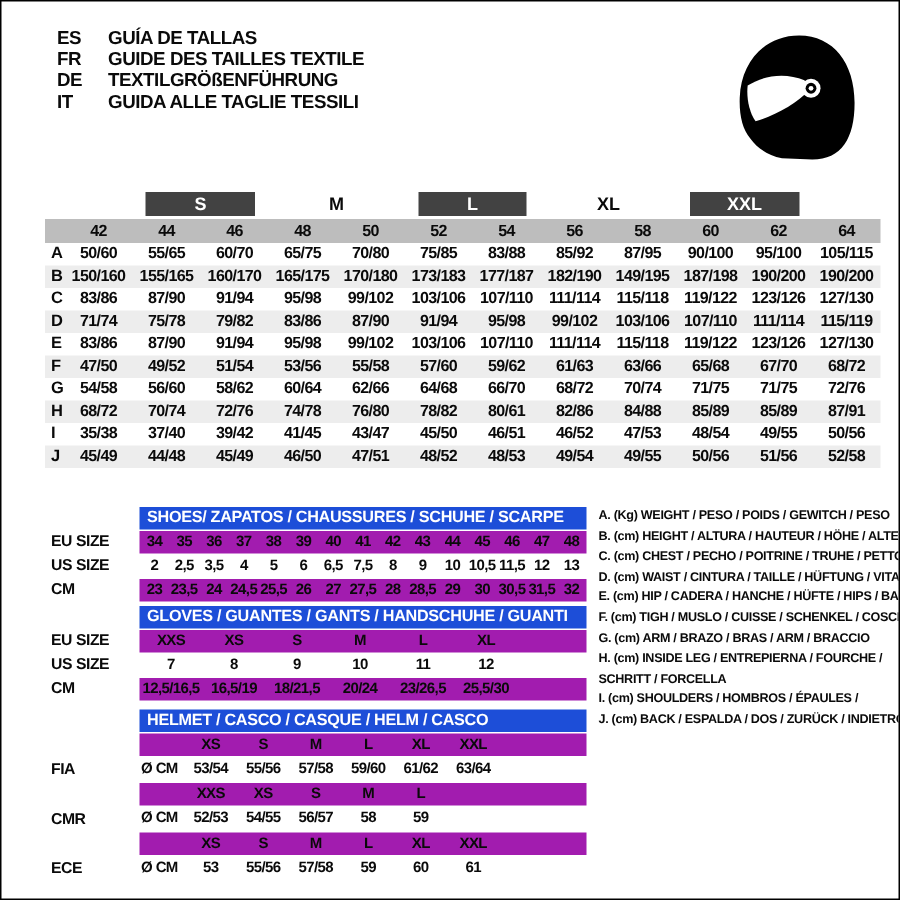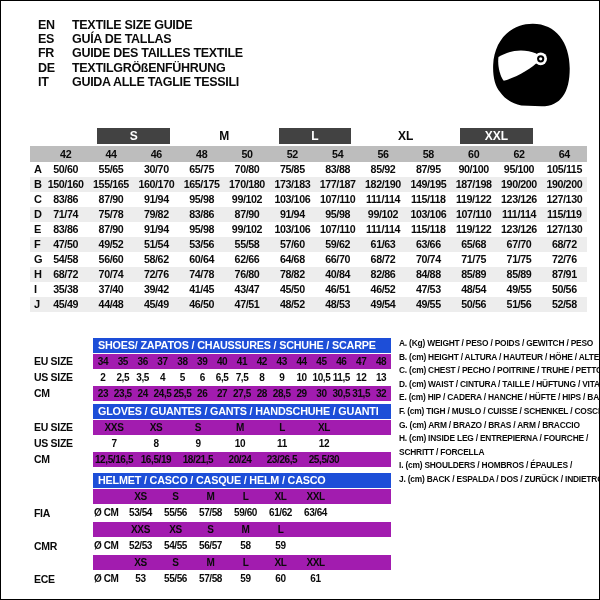--- a/index.html
+++ b/index.html
@@ -47,24 +47,20 @@
   .legend{position:absolute;left:398px;top:336px;width:198px;}
   .legend-line{font-weight:700;font-size:8.4px;letter-spacing:-0.2px;line-height:13.6px;white-space:nowrap;}
 </style>
 </head>
 <body>
 
 <div class="sheet">
 
   <div class="lang-block">
       <div class="lang-row">
-        <span class="lang-code">EN</span>
-        <span class="lang-title">TEXTILE SIZE GUIDE</span>
-      </div>
-      <div class="lang-row">
         <span class="lang-code">ES</span>
         <span class="lang-title">GUÍA DE TALLAS</span>
       </div>
       <div class="lang-row">
         <span class="lang-code">FR</span>
         <span class="lang-title">GUIDE DES TAILLES TEXTILE</span>
       </div>
       <div class="lang-row">
         <span class="lang-code">DE</span>
         <span class="lang-title">TEXTILGRÖßENFÜHRUNG</span>
@@ -103,21 +99,21 @@
         <div class="m-cell size-cell">56</div>
         <div class="m-cell size-cell">58</div>
         <div class="m-cell size-cell">60</div>
         <div class="m-cell size-cell">62</div>
         <div class="m-cell size-cell">64</div>
       </div>
       <div class="m-grid m-row">
         <div class="m-label">A</div>
         <div class="m-cell">50/60</div>
         <div class="m-cell">55/65</div>
-        <div class="m-cell">30/70</div>
+        <div class="m-cell">60/70</div>
         <div class="m-cell">65/75</div>
         <div class="m-cell">70/80</div>
         <div class="m-cell">75/85</div>
         <div class="m-cell">83/88</div>
         <div class="m-cell">85/92</div>
         <div class="m-cell">87/95</div>
         <div class="m-cell">90/100</div>
         <div class="m-cell">95/100</div>
         <div class="m-cell">105/115</div>
       </div>
@@ -212,21 +208,21 @@
         <div class="m-cell">72/76</div>
       </div>
       <div class="m-grid m-row alt">
         <div class="m-label">H</div>
         <div class="m-cell">68/72</div>
         <div class="m-cell">70/74</div>
         <div class="m-cell">72/76</div>
         <div class="m-cell">74/78</div>
         <div class="m-cell">76/80</div>
         <div class="m-cell">78/82</div>
-        <div class="m-cell">40/84</div>
+        <div class="m-cell">80/61</div>
         <div class="m-cell">82/86</div>
         <div class="m-cell">84/88</div>
         <div class="m-cell">85/89</div>
         <div class="m-cell">85/89</div>
         <div class="m-cell">87/91</div>
       </div>
       <div class="m-grid m-row">
         <div class="m-label">I</div>
         <div class="m-cell">35/38</div>
         <div class="m-cell">37/40</div>

